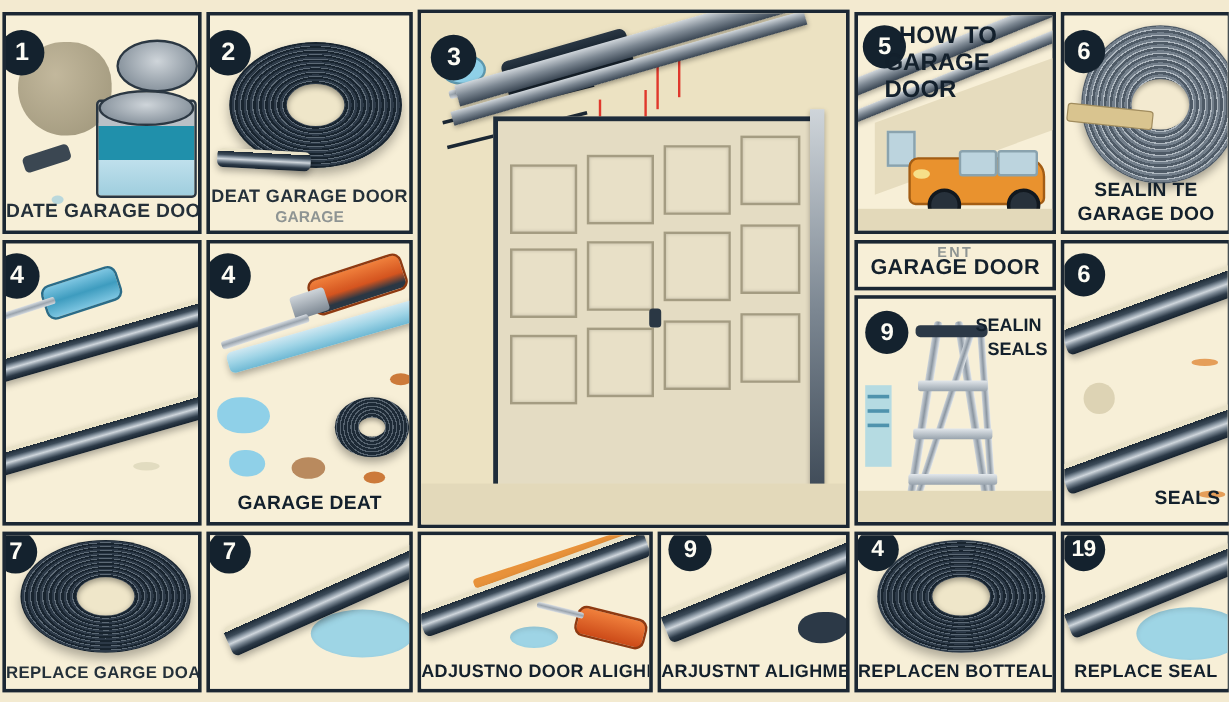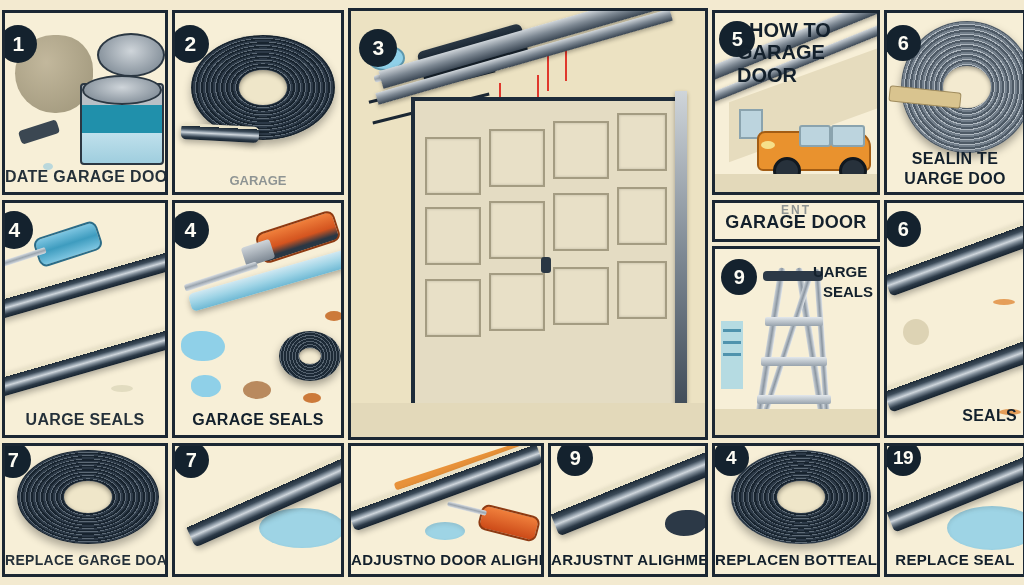--- a/index.html
+++ b/index.html
@@ -180,20 +180,21 @@
     <div class="badge" style="left:-6px;top:12px;width:38px;height:38px;font-size:21px;">1</div>
     <div class="caption smudge" style="font-size:16px;bottom:6px;">DATE GARAGE DOOR</div>
   </div>
 
   <div class="panel" style="left:172px;top:10px;width:172px;height:185px;">
     <div class="inner">
       <div class="coil-flat" style="left:16px;top:22px;width:144px;height:105px;"></div>
       <div class="seal-strip" style="left:6px;top:112px;width:78px;height:16px;transform:rotate(3deg);"></div>
     </div>
     <div class="badge" style="left:-4px;top:12px;width:38px;height:38px;font-size:21px;">2</div>
+    <div class="caption smudge" style="font-size:15px;bottom:20px;">DEAT GARAGE DOOR</div>
     <div class="caption-sub" style="font-size:13px;bottom:4px;">GARAGE</div>
   </div>
 
   <div class="panel" style="left:348px;top:8px;width:360px;height:432px;">
     <div class="inner">
 
       <div class="gd-wall" style="left:0;top:0;width:100%;height:100%;background:#ece2c2;"></div>
 
       <div style="position:absolute;left:68px;top:26px;width:108px;height:34px;transform:rotate(-16deg);
                   background:linear-gradient(180deg,#2a3744,#15212c 40%,#e2712a 55%,#15212c 70%,#2a3744);
@@ -261,54 +262,53 @@
   </div>
 
   <div class="panel" style="left:884px;top:10px;width:142px;height:185px;">
     <div class="inner">
       <div class="coil" style="left:14px;top:8px;width:132px;height:132px;
            background:repeating-radial-gradient(circle at 50% 50%,#4e5a66 0px,#4e5a66 2px,#aeb7bf 2px,#aeb7bf 3px,#727e8a 3px,#727e8a 5px);"></div>
       <div style="position:absolute;left:2px;top:76px;width:70px;height:14px;background:#d9c48f;border:1px solid #a08c5e;border-radius:3px;transform:rotate(6deg);"></div>
     </div>
     <div class="badge" style="left:-2px;top:12px;width:36px;height:36px;font-size:20px;">6</div>
     <div class="caption" style="font-size:16px;bottom:24px;">SEALIN TE</div>
-    <div class="caption" style="font-size:16px;bottom:4px;">UARGE DOO</div>
+    <div class="caption" style="font-size:16px;bottom:4px;">GARAGE DOO</div>
   </div>
 
   <div class="panel" style="left:2px;top:200px;width:166px;height:238px;">
     <div class="inner">
       <div class="screwdriver-handle" style="left:30px;top:26px;width:62px;height:26px;
            background:linear-gradient(180deg,#7ec6e2,#3e9cbf,#7ec6e2);border:2px solid #2b6c88;transform:rotate(-18deg);"></div>
       <div class="screwdriver-shaft" style="left:-10px;top:52px;width:52px;height:6px;transform:rotate(-18deg);"></div>
       <div class="seal-strip" style="left:-14px;top:68px;width:200px;height:22px;transform:rotate(-16deg);"></div>
       <div class="seal-strip" style="left:-14px;top:146px;width:200px;height:22px;transform:rotate(-16deg);"></div>
       <div class="blob" style="left:106px;top:182px;width:22px;height:7px;background:#e2dcc0;"></div>
     </div>
     <div class="badge" style="left:-10px;top:8px;width:38px;height:38px;font-size:21px;">4</div>
-    <div class="caption smudge" style="font-size:16px;bottom:6px;">UARGE SEALS</div>
   </div>
 
   <div class="panel" style="left:172px;top:200px;width:172px;height:238px;">
     <div class="inner">
       <div class="screwdriver-handle" style="left:82px;top:18px;width:78px;height:28px;
            background:linear-gradient(180deg,#f0803c,#d4541f 55%,#2a3744 85%);border:2px solid #8e3a12;transform:rotate(-18deg);"></div>
       <div style="position:absolute;left:68px;top:40px;width:30px;height:20px;background:linear-gradient(180deg,#cfd5da,#7d8893);transform:rotate(-18deg);border-radius:3px;"></div>
       <div class="screwdriver-shaft" style="left:8px;top:70px;width:76px;height:7px;transform:rotate(-18deg);"></div>
       <div class="seal-strip" style="left:12px;top:68px;width:168px;height:18px;transform:rotate(-16deg);
            background:linear-gradient(180deg,#cfe8f2,#9fd4e6,#6fb9d4);"></div>
       <div class="blob" style="left:6px;top:128px;width:44px;height:30px;background:#8fd0e8;border-radius:45% 55% 50% 50%;"></div>
       <div class="blob" style="left:16px;top:172px;width:30px;height:22px;background:#8fd0e8;border-radius:45% 55% 50% 50%;"></div>
       <div class="coil" style="left:104px;top:128px;width:62px;height:50px;
            background:repeating-radial-gradient(circle at 50% 50%,#1d2a36 0px,#1d2a36 2px,#56636f 2px,#56636f 3px);"></div>
       <div class="blob" style="left:68px;top:178px;width:28px;height:18px;background:#b98a5e;"></div>
       <div class="blob" style="left:128px;top:190px;width:18px;height:10px;background:#cc7a3a;"></div>
       <div class="blob" style="left:150px;top:108px;width:18px;height:10px;background:#cc7a3a;"></div>
     </div>
     <div class="badge" style="left:-4px;top:8px;width:38px;height:38px;font-size:21px;">4</div>
-    <div class="caption" style="font-size:16px;bottom:6px;">GARAGE SEALS</div>
+    <div class="caption" style="font-size:16px;bottom:6px;">GARAGE DEAT</div>
   </div>
 
   <div class="panel" style="left:712px;top:200px;width:168px;height:42px;">
     <div class="caption-sub" style="top:0px;font-size:12px;letter-spacing:2px;text-align:center;">ENT</div>
     <div class="caption" style="font-size:18px;bottom:6px;">GARAGE DOOR</div>
   </div>
 
   <div class="panel" style="left:712px;top:246px;width:168px;height:192px;">
     <div class="inner">
       <div class="lad-leg" style="left:52px;top:18px;width:7px;height:150px;transform:rotate(9deg);"></div>
@@ -320,21 +320,21 @@
       <div class="lad-step" style="left:46px;top:108px;width:66px;height:9px;"></div>
       <div class="lad-step" style="left:42px;top:146px;width:74px;height:9px;"></div>
 
       <div style="position:absolute;left:6px;top:72px;width:22px;height:68px;background:#9fd4e6;opacity:.75;"></div>
       <div style="position:absolute;left:8px;top:80px;width:18px;height:3px;background:#4f93ad;"></div>
       <div style="position:absolute;left:8px;top:92px;width:18px;height:3px;background:#4f93ad;"></div>
       <div style="position:absolute;left:8px;top:104px;width:18px;height:3px;background:#4f93ad;"></div>
       <div style="position:absolute;left:0;bottom:0;width:100%;height:26px;background:#e4daba;"></div>
     </div>
     <div class="badge" style="left:6px;top:10px;width:36px;height:36px;font-size:20px;">9</div>
-    <div style="position:absolute;left:98px;top:14px;font-size:15px;font-weight:bold;color:#13202c;z-index:45;">UARGE</div>
+    <div style="position:absolute;left:98px;top:14px;font-size:15px;font-weight:bold;color:#13202c;z-index:45;">SEALIN</div>
     <div style="position:absolute;left:108px;top:34px;font-size:15px;font-weight:bold;color:#13202c;z-index:45;">SEALS</div>
   </div>
 
   <div class="panel" style="left:884px;top:200px;width:142px;height:238px;">
     <div class="inner">
       <div class="seal-strip" style="left:-6px;top:36px;width:190px;height:26px;transform:rotate(-20deg);"></div>
       <div class="seal-strip" style="left:-6px;top:152px;width:190px;height:26px;transform:rotate(-20deg);"></div>
       <div class="blob" style="left:106px;top:96px;width:22px;height:6px;background:#e08a3a;opacity:.8;"></div>
       <div class="blob" style="left:112px;top:206px;width:22px;height:6px;background:#e08a3a;opacity:.8;"></div>
       <div class="blob" style="left:16px;top:116px;width:26px;height:26px;background:#ddd3b4;"></div>

